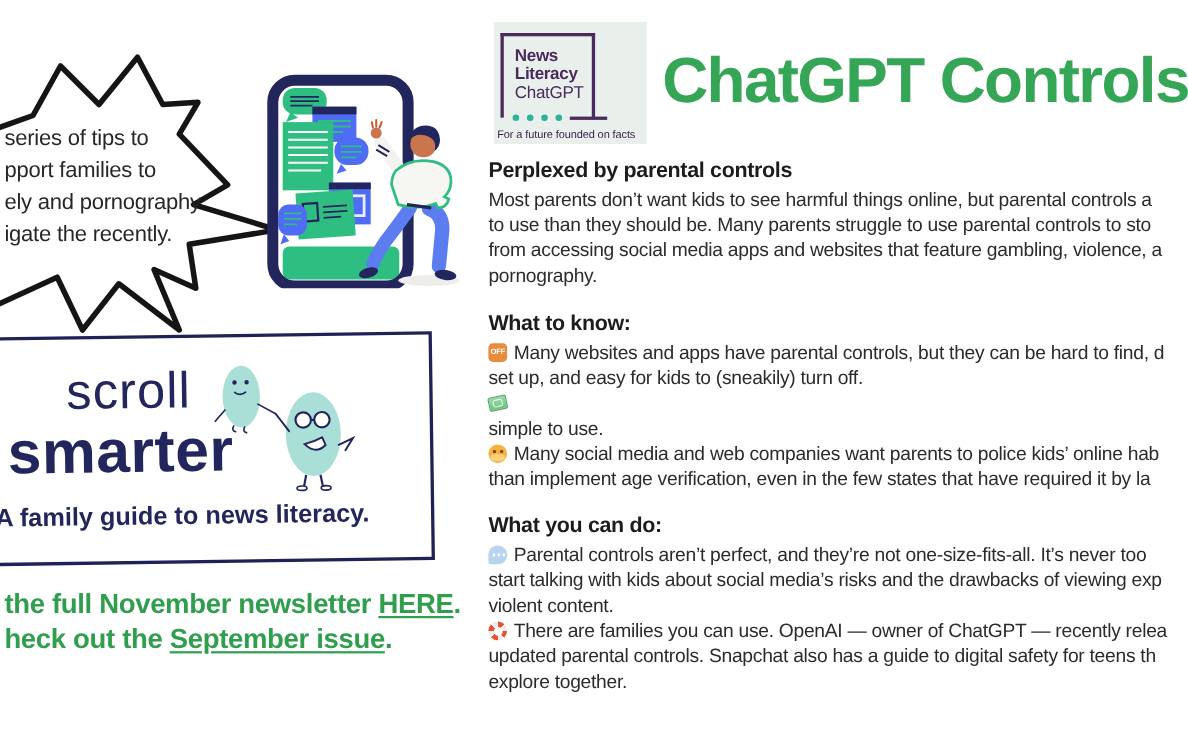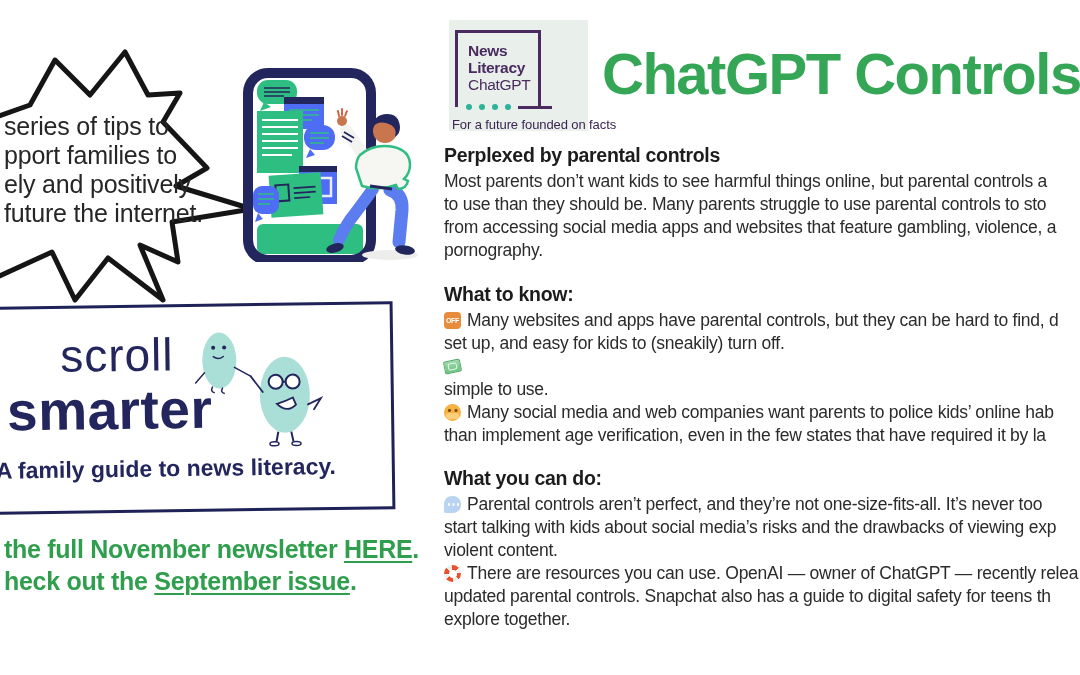--- a/index.html
+++ b/index.html
@@ -1,41 +1,41 @@
 <!DOCTYPE html>
 <html><head>
 <meta charset="utf-8">
 <style>
   html,body{margin:0;padding:0;background:#fff;}
   .page{position:relative;width:1080px;height:675px;overflow:hidden;background:#fff;
         font-family:"Liberation Sans",sans-serif;color:#2b2b2b;}
   
   .burst-svg{position:absolute;left:-80px;top:40px;width:340px;height:270px;}
-  .burst-text{position:absolute;left:4px;top:112px;font-size:25px;line-height:29px;color:#262626;
+  .burst-text{position:absolute;left:4px;top:112px;font-size:20px;line-height:29px;color:#262626;
               letter-spacing:-0.2px;white-space:nowrap;}
   .phone-svg{position:absolute;left:240px;top:62px;width:180px;height:200px;}
   .ss-box{position:absolute;left:-14px;top:304px;width:402px;height:202px;
           border:3px solid #1e2256;transform:rotate(-0.8deg);background:#fff;}
   .ss-scroll{position:absolute;left:72px;top:20px;font-size:46px;color:#23265c;letter-spacing:1px;}
   .ss-smarter{position:absolute;left:18px;top:70px;font-size:55px;font-weight:bold;color:#23265c;letter-spacing:0.5px;}
   .ss-tagline{position:absolute;left:6px;top:148px;font-size:23px;font-weight:bold;color:#23265c;white-space:nowrap;}
   .blob-svg{position:absolute;left:204px;top:14px;width:150px;height:130px;}
   .green-block{position:absolute;left:4px;top:533px;font-size:25px;font-weight:bold;
                color:#2f9e4d;line-height:32px;white-space:nowrap;letter-spacing:-0.3px;}
   .green-block .u{text-decoration:underline;text-decoration-thickness:2px;text-underline-offset:3px;cursor:pointer;}
   
   .logo-tile{position:absolute;left:449px;top:20px;width:139px;height:111px;background:#e9f0eb;}
   .logo-frame{position:absolute;left:6px;top:10px;width:80px;height:74px;
               border:3px solid #4a2b5f;border-bottom:none;}
   .logo-words{position:absolute;left:10px;top:9px;font-size:15.5px;line-height:17px;color:#4a2b5f;letter-spacing:-0.3px;}
   .logo-words .b{font-weight:bold;}
   .logo-bottom{position:absolute;left:17px;top:84px;width:86px;display:flex;align-items:center;gap:7px;}
   .logo-dot{width:6px;height:6px;border-radius:50%;background:#2cb39a;}
   .logo-dash{flex:1;height:3px;background:#4a2b5f;}
-  .logo-tagline{position:absolute;left:3px;top:97px;font-size:13px;color:#3d2350;white-space:nowrap;letter-spacing:-0.1px;}
+  .logo-tagline{position:absolute;left:3px;top:97px;font-size:10px;color:#3d2350;white-space:nowrap;letter-spacing:-0.1px;}
   
   .title{position:absolute;left:602px;top:40px;font-size:58px;font-weight:bold;color:#35a556;
          letter-spacing:-1.5px;white-space:nowrap;}
   .article{position:absolute;left:444px;top:144px;width:660px;font-size:17.5px;
            letter-spacing:-0.25px;line-height:23px;}
   .sh{font-weight:bold;font-size:19.5px;color:#1c1c1c;height:26px;white-space:nowrap;letter-spacing:-0.3px;}
   .ln{white-space:nowrap;height:23px;}
   .gap1{height:21px;} .gap2{height:20px;}
   .u{text-decoration-thickness:1.2px;text-underline-offset:3px;cursor:pointer;}
   
@@ -62,22 +62,22 @@
 <body>
 
 <div class="page">
 
   <svg class="burst-svg" viewBox="0 0 340 270">
     <polygon points="40,90 110,65 135,20 170,55 205,12 228,55 260,53 243,82 287,128 256,146 332,169 252,182 258,222 220,205 243,260 188,218 155,260 132,212 60,245 35,195 20,140" fill="#ffffff" stroke="#151515" stroke-width="5" stroke-linejoin="round"></polygon>
   </svg>
   <div class="burst-text">
     <div>series of tips to</div>
     <div>pport families to</div>
-    <div>ely and positively</div>
-    <div>future the internet.</div>
+    <div>ely and pornography</div>
+    <div>igate the recently.</div>
   </div>
 
   <svg class="phone-svg" viewBox="0 0 180 200">
     <rect x="8" y="11" width="123" height="187" rx="20" fill="#ffffff"></rect>
     <rect x="17" y="162" width="106" height="30" rx="6" fill="#2fbe81"></rect>
 
     <rect x="17" y="18" width="40" height="24" rx="11" fill="#2fbe81"></rect>
     <path d="M24,40 l-4,9 l11,-4 z" fill="#2fbe81"></path>
     <path d="M24,26 h26 M24,30 h26 M24,34 h20" stroke="#23265c" stroke-width="1.6"></path>
 
@@ -186,18 +186,18 @@
     <div class="ln"><span class="ic ic-money"></span></div>
     <div class="ln">simple to use.</div>
     <div class="ln"><span class="ic ic-peek"></span><span>Many social media and web companies want parents to police kids’ online hab</span></div>
     <div class="ln"><span>than implement age verification, even in the few states that have </span><span class="u">required it by la</span></div>
 
     <div class="gap2"></div>
     <div class="sh">What you can do:</div>
     <div class="ln"><span class="ic ic-speech"></span><span>Parental controls aren’t perfect, and they’re not one-size-fits-all. It’s never too</span></div>
     <div class="ln"><span>start talking with kids about social media’s risks and the drawbacks of </span><span class="u">viewing exp</span></div>
     <div class="ln"><span class="u">violent content</span><span>.</span></div>
-    <div class="ln"><span class="ic ic-buoy"></span><span>There are resources you can use. OpenAI — owner of ChatGPT — recently relea</span></div>
+    <div class="ln"><span class="ic ic-buoy"></span><span>There are families you can use. OpenAI — owner of ChatGPT — recently relea</span></div>
     <div class="ln"><span class="u">updated parental controls</span><span>. Snapchat also has </span><span class="u">a guide to digital safety</span><span> for teens th</span></div>
     <div class="ln">explore together.</div>
   </div>
 
 </div>
 
 </body></html>

